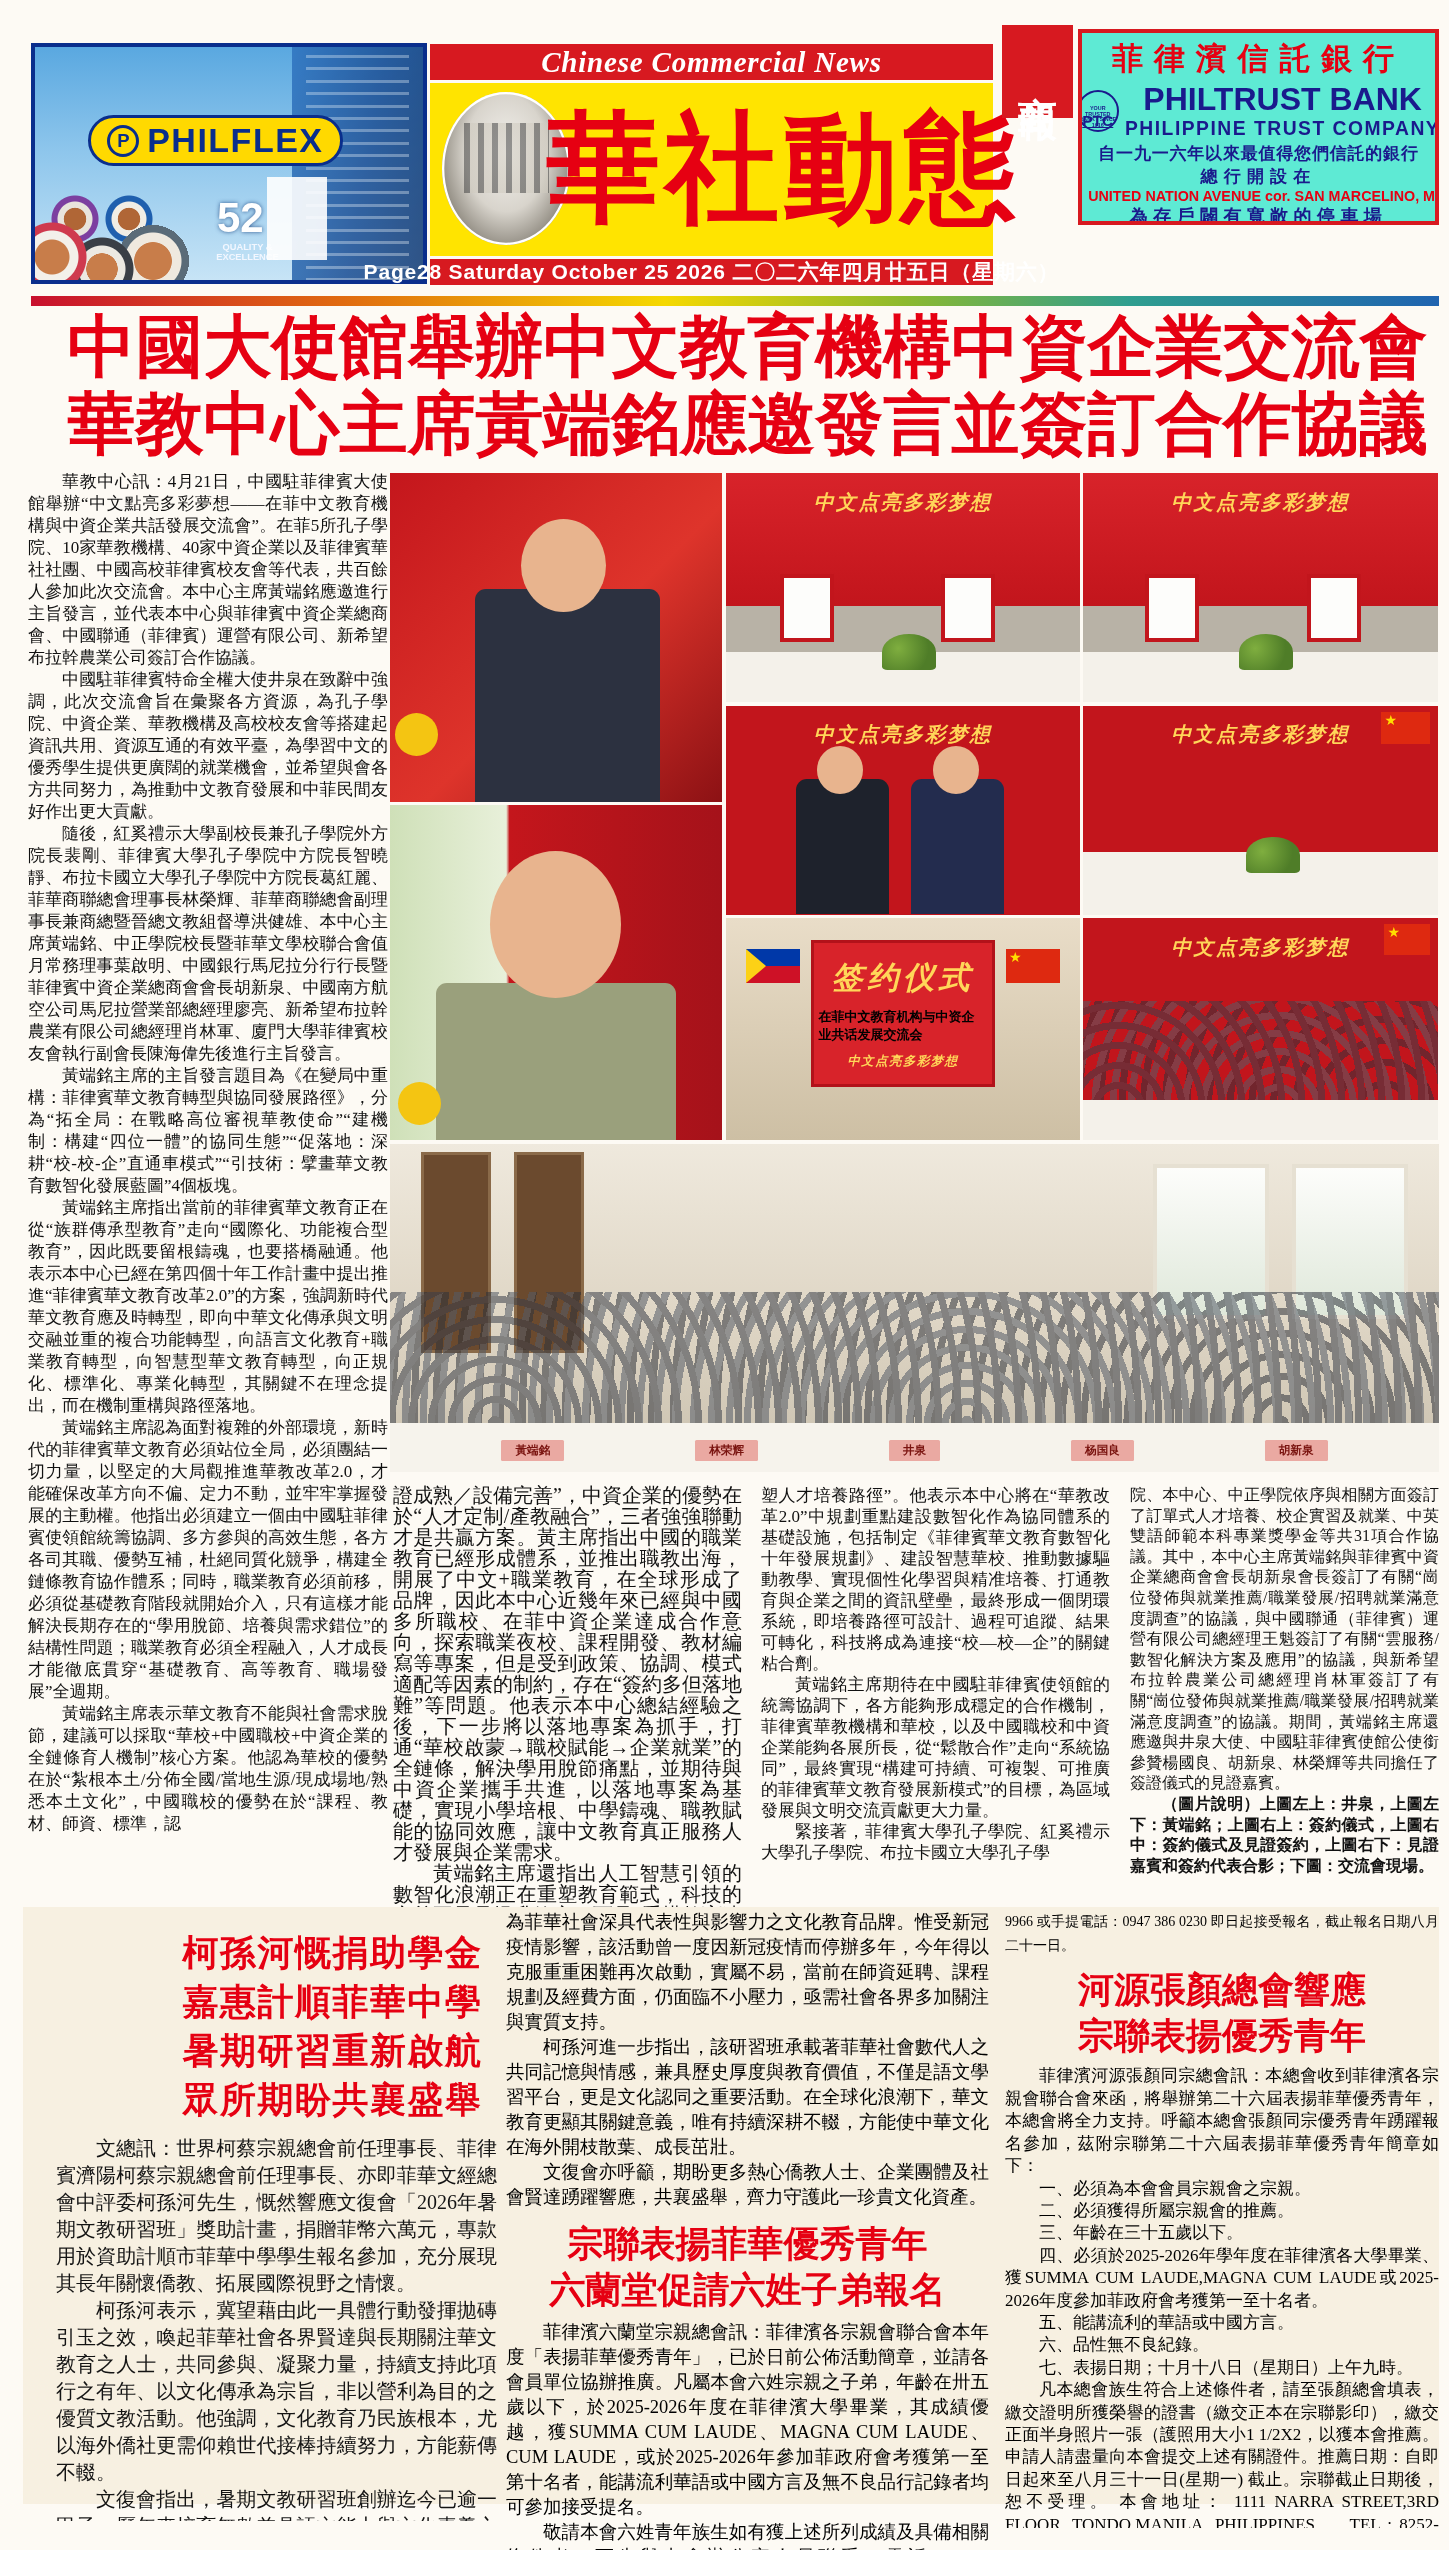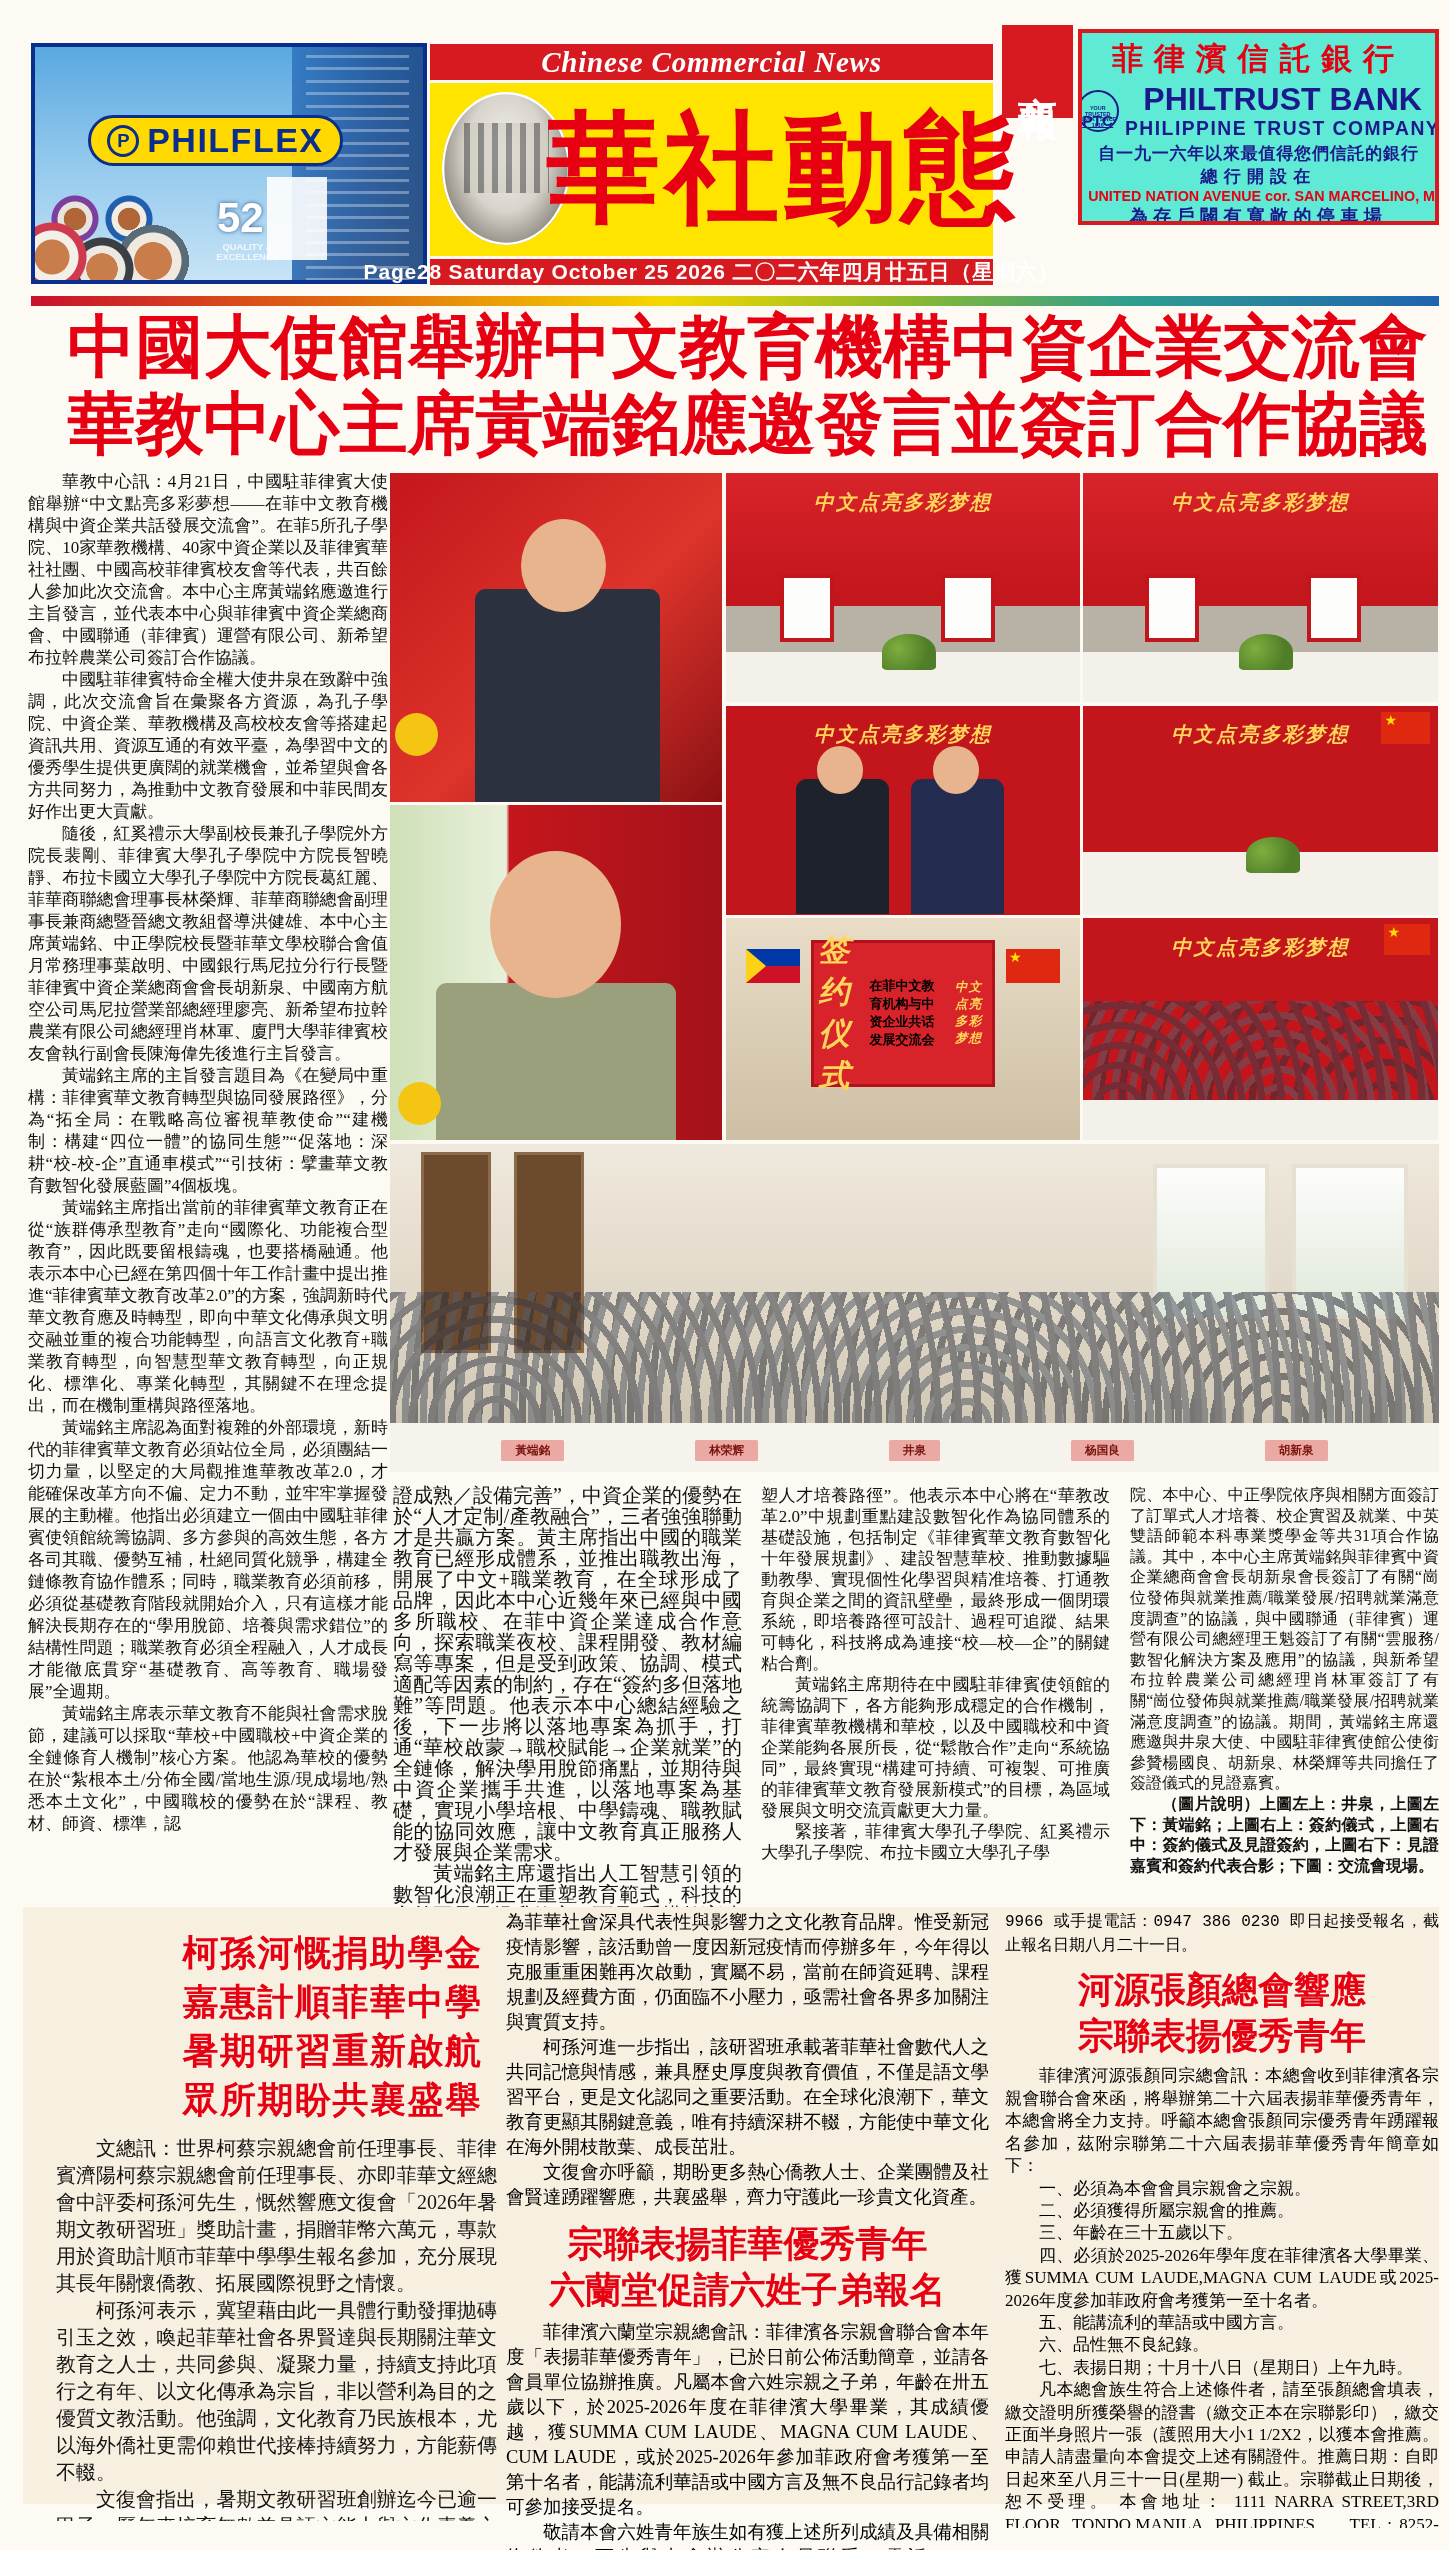--- a/index.html
+++ b/index.html
@@ -97,21 +97,21 @@
      background:radial-gradient(circle at 30% 40%,#7fae3f,#4f7d28 70%);}
   .folder{position:absolute;bottom:26%;width:54px;height:68px;background:#fdfdfb;border:4.6px solid #c2151c;}
   .figure{position:absolute;border-radius:10.8px 10.8px 0 0;background:#2c3140;}
   .head{position:absolute;border-radius:50%;background:#e8b48e;}
   .mic{position:absolute;width:43px;height:43px;border-radius:50%;background:#f4c512;}
   .cnflag{position:absolute;background:#de2910;}
   .cnflag:before{content:"★";color:#ffde00;font-size:14px;position:absolute;left:3.1px;top:0px;}
   .phflag{position:absolute;background:linear-gradient(180deg,#0038a8 50%,#ce1126 50%);}
   .phflag:before{content:"";position:absolute;left:0;top:0;border-top:17px solid transparent;border-bottom:17px solid transparent;border-left:20px solid #fcd116;}
   .signboard{position:absolute;left:24%;top:10%;width:52%;height:66%;background:#d8232a;border:3.1px solid #b2121a;
-     display:flex;flex-direction:row;align-items:center;justify-content:center;gap:9.3px;padding:4.6px;}
+     display:flex;flex-direction:column;align-items:center;justify-content:center;gap:9.3px;padding:4.6px;}
   .signboard .t1{color:#ffd659;font:italic 900 31px "Liberation Serif",serif;letter-spacing:4.6px;}
   .signboard .t2{color:#000000;font:700 13px "Liberation Sans",sans-serif;}
   .signboard .t3{color:#ffd659;font:italic 700 12.4px "Liberation Serif",serif;letter-spacing:1.5px;}
   #photo-venue{background:linear-gradient(180deg,#efe9dd 0%,#ded5c4 55%,#c9c0ae 100%);}
   .window{position:absolute;top:20px;width:116px;height:155px;background:linear-gradient(180deg,#fdfdfb,#dfe8da);border:4.6px solid #e6e0d2;}
   .door{position:absolute;top:7.7px;width:70px;height:201px;background:#6b4a2e;border:3.9px solid #8a6a49;}
   .venuetable{position:absolute;left:0;right:0;bottom:0;height:49px;background:#f6f3ec;}
   .nameplates{position:absolute;left:0;right:0;bottom:10.8px;display:flex;justify-content:space-around;padding:0 46px;}
   .nameplate{background:#eaa9a2;color:#7a1410;font:700 11.6px "Liberation Sans",sans-serif;
      padding:3.1px 14px;border-radius:1.5px;white-space:nowrap;}
@@ -131,21 +131,21 @@
   .bbody p{margin:0;text-indent:2em;}
   #bl-body{left:56px;top:2135px;width:441px;height:386px;font-size:20px;line-height:27px;}
   #bm-col{left:506px;top:1910px;width:483px;height:611px;}
   #bm-cont{position:relative;font-size:18.5px;line-height:25px;text-align:justify;font-family:"Liberation Serif","DejaVu Serif",serif;}
   #bm-cont p,#bm-body p{margin:0;text-indent:2em;}
   #bm-cont p:first-child{text-indent:0;}
   #bm-title p{font-size:36px;line-height:46px;}
   #bm-title{margin:10.8px 0 7.7px 0;}
   #bm-body{font-size:18.5px;line-height:25px;text-align:justify;font-family:"Liberation Serif","DejaVu Serif",serif;}
   #br-col{left:1005px;top:1910px;width:434px;height:618px;overflow:hidden;}
-  #br-overflow{font-size:16px;line-height:24px;text-align:justify;margin:0;font-family:Liberation Mono, monospace;}
+  #br-overflow{font-size:14px;line-height:24px;text-align:justify;margin:0;font-family:Liberation Serif, serif;}
   #br-title{margin:9.3px 0 6.2px 0;}
   #br-title p{font-size:36px;line-height:46px;}
   #br-body{font-size:17px;line-height:22.4px;text-align:justify;font-family:"Liberation Serif","DejaVu Serif",serif;}
   #br-body p{margin:0;text-indent:2em;}
 </style>
 </head>
 <body>
 
 <div id="page" data-interactable="false">
 

